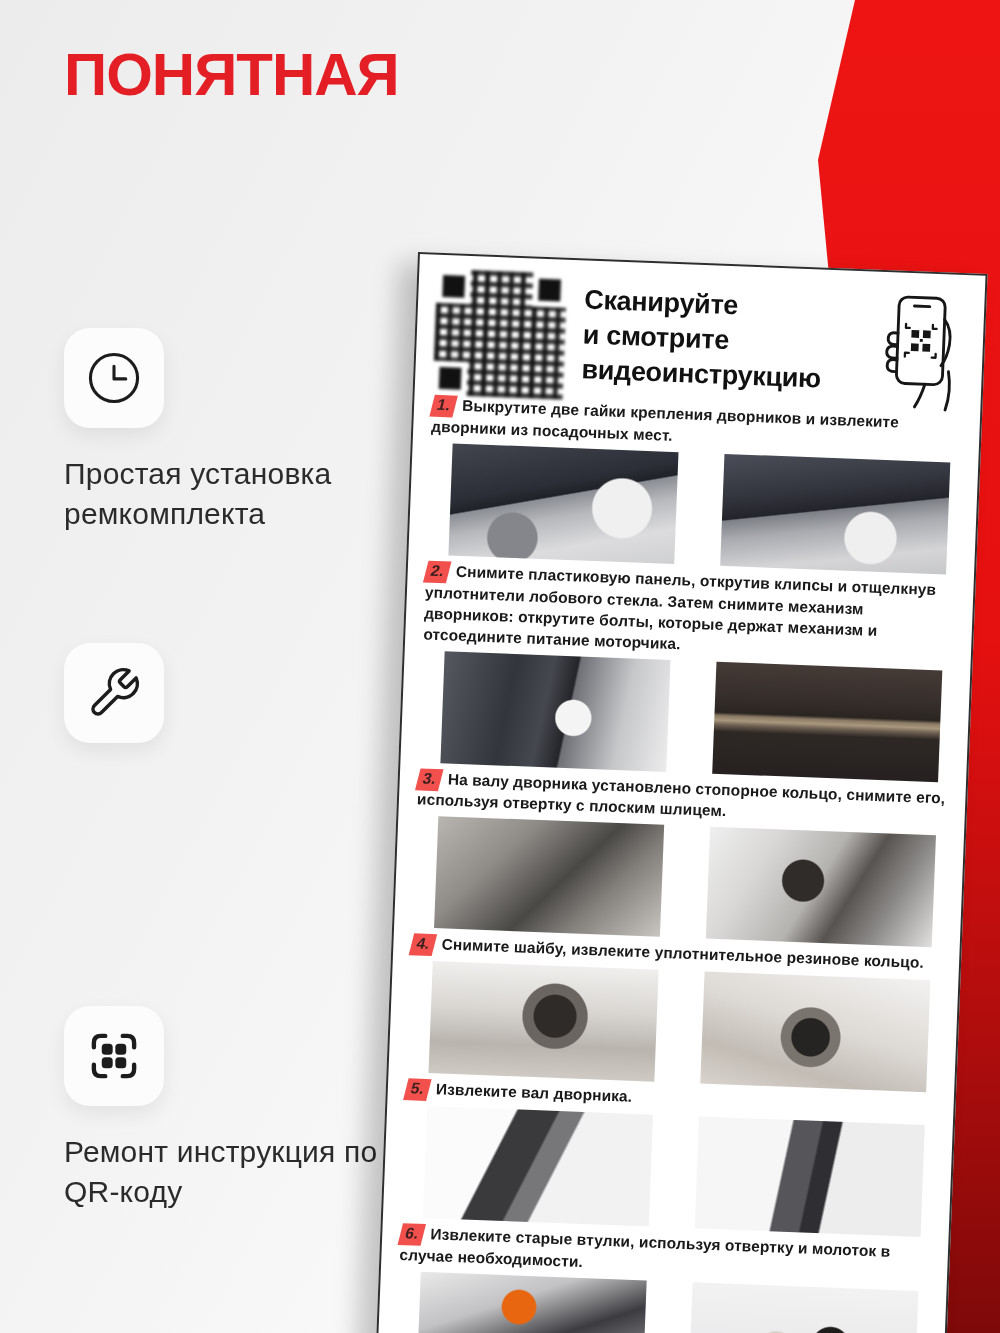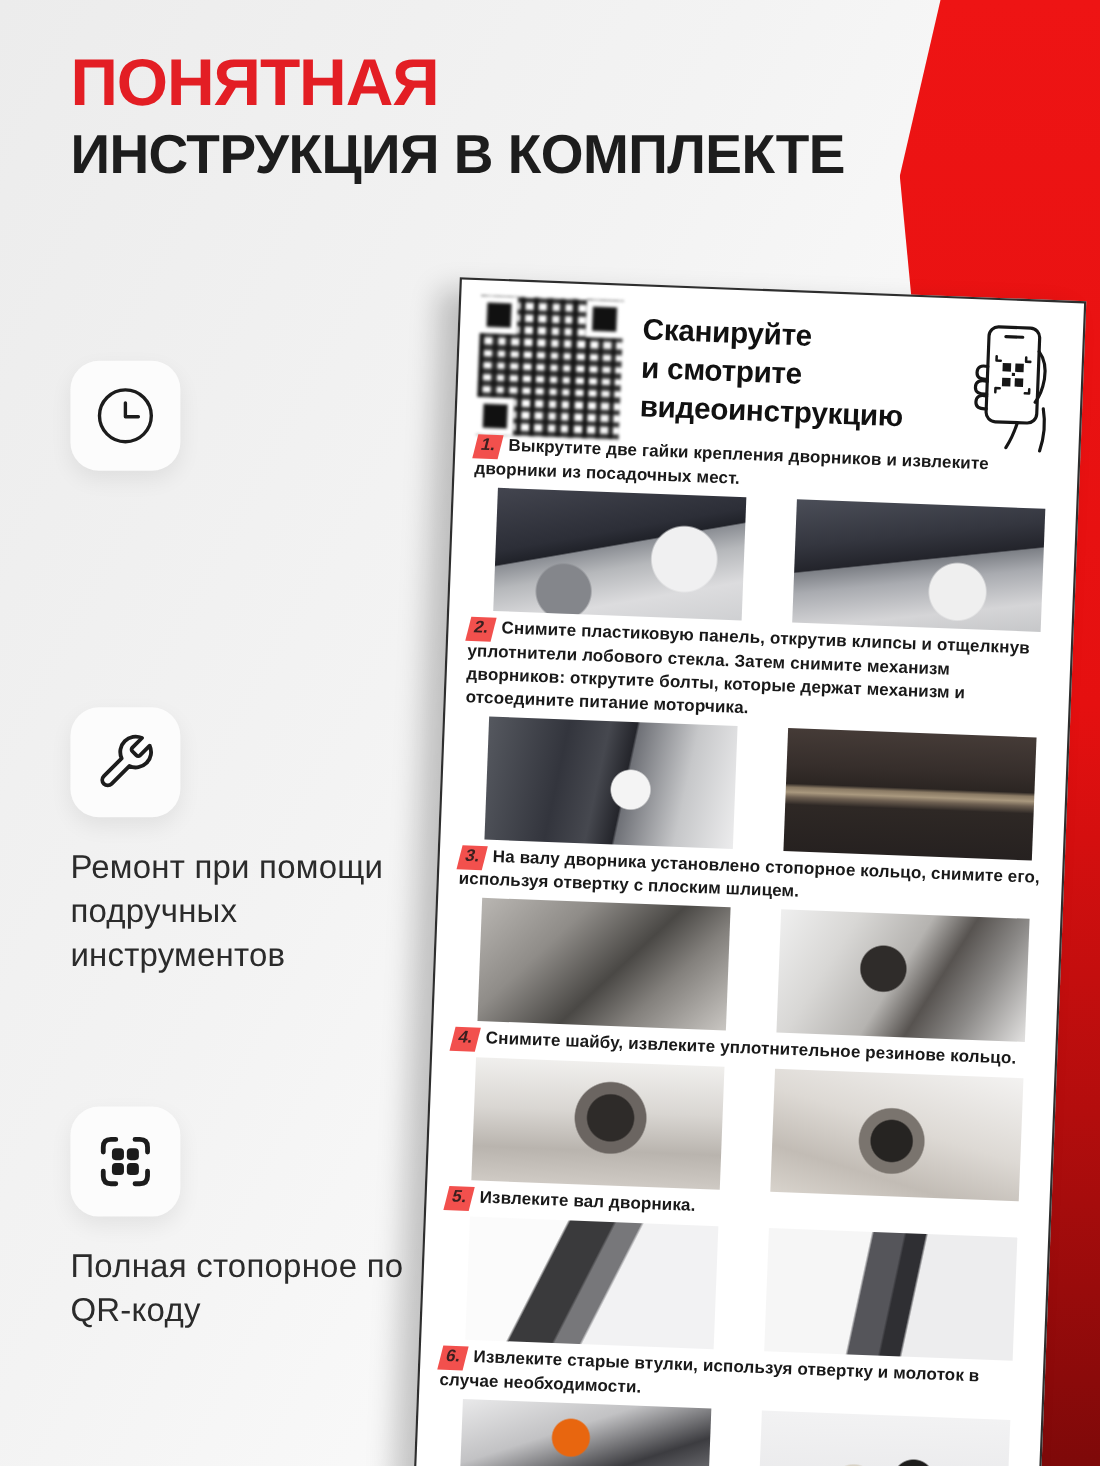--- a/index.html
+++ b/index.html
@@ -107,43 +107,42 @@
     radial-gradient(circle at 62% 52%,#1e1d1c 0 12%,rgba(0,0,0,0) 13%),
     linear-gradient(180deg,#f2f2f3 0%,#e4e4e6 100%);}
 </style>
 </head>
 <body>
 
 <div class="red-band"></div>
 
 <div class="headline">
   <div class="t1">ПОНЯТНАЯ</div>
-  <div class="t2">ИНСТРУКЦИЯ В КОМПЛЕКТЕ</div>
 </div>
 
 <div class="feature f1">
   <div class="card">
     <span>
       <svg width="58" height="58" viewBox="0 0 64 64">
         <circle cx="32" cy="32" r="26" fill="none" stroke="#1c1c1c" stroke-width="3.4"></circle>
         <path d="M32 19 L32 33 L45 33" fill="none" stroke="#1c1c1c" stroke-width="3.4" stroke-linecap="round" stroke-linejoin="round"></path>
       </svg>
     </span>
   </div>
+  <div class="label">Простая установка ремкомплекта</div>
 </div>
 
 <div class="feature f2">
   <div class="card">
     <span>
       <svg width="56" height="56" viewBox="0 0 24 24">
         <path d="M14.7 6.3a1 1 0 0 0 0 1.4l1.6 1.6a1 1 0 0 0 1.4 0l3.77-3.77a6 6 0 0 1-7.94 7.94l-6.91 6.91a2.12 2.12 0 0 1-3-3l6.91-6.91a6 6 0 0 1 7.94-7.94l-3.76 3.76z" fill="none" stroke="#1c1c1c" stroke-width="1.5" stroke-linecap="round" stroke-linejoin="round"></path>
       </svg>
     </span>
   </div>
-  <div class="label">Ремонт при помощи подручных инструментов</div>
 </div>
 
 <div class="feature f3">
   <div class="card">
     <span>
       <svg width="56" height="56" viewBox="0 0 64 64">
         <g fill="none" stroke="#1c1c1c" stroke-width="5" stroke-linecap="round">
           <path d="M22 9 H17 Q9 9 9 17 V22"></path>
           <path d="M42 9 H47 Q55 9 55 17 V22"></path>
           <path d="M9 42 V47 Q9 55 17 55 H22"></path>
@@ -151,21 +150,21 @@
         </g>
         <g fill="#1c1c1c">
           <rect x="18" y="18" width="12.5" height="12.5" rx="4"></rect>
           <rect x="33.5" y="18" width="12.5" height="12.5" rx="4"></rect>
           <rect x="18" y="33.5" width="12.5" height="12.5" rx="4"></rect>
           <rect x="33.5" y="33.5" width="12.5" height="12.5" rx="4"></rect>
         </g>
       </svg>
     </span>
   </div>
-  <div class="label">Полная стопорное по QR-коду</div>
+  <div class="label">Ремонт инструкция по QR-коду</div>
 </div>
 
 <div class="sheet">
 
   <div class="scan-row">
     <div class="qr-wrap">
       <div class="qr-noise"></div>
       <div class="finder tl"></div>
       <div class="finder tr"></div>
       <div class="finder bl"></div>

